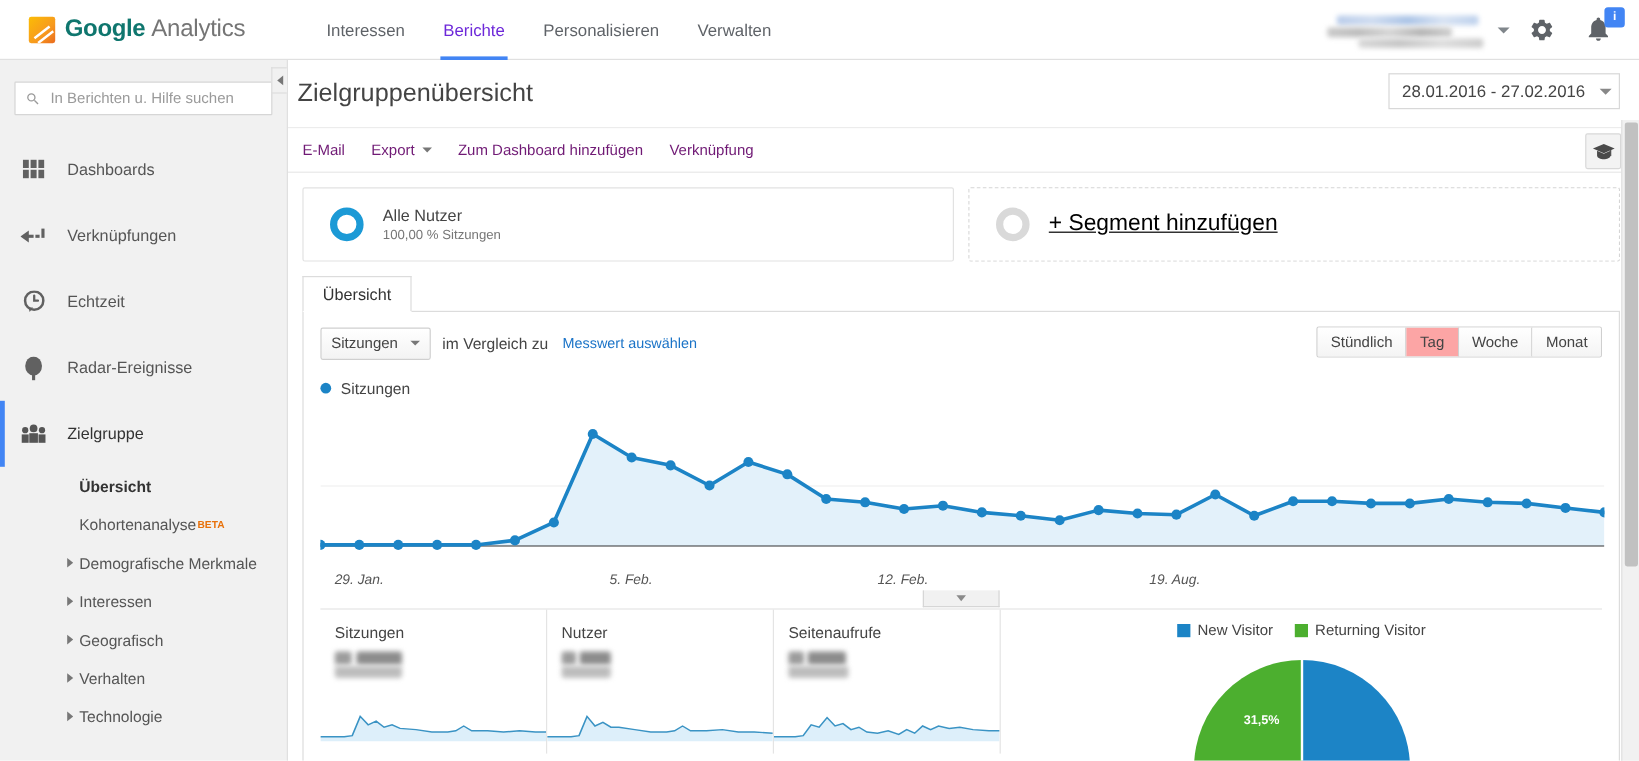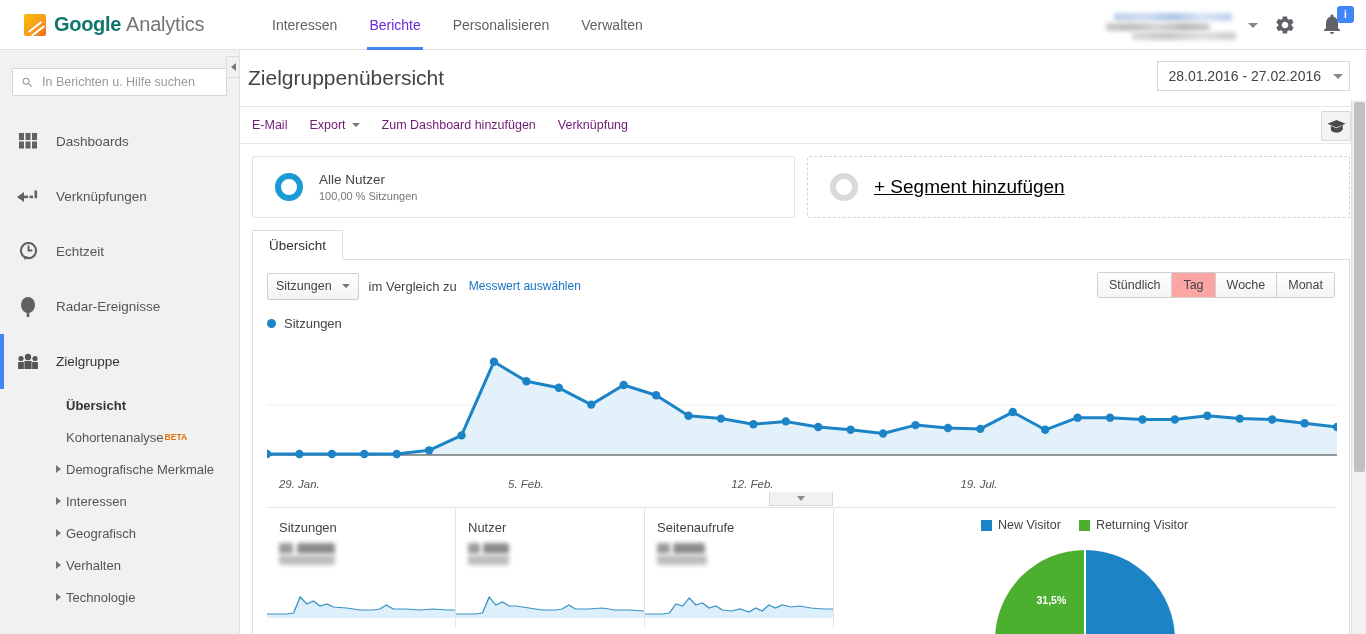--- a/index.html
+++ b/index.html
@@ -492,21 +492,21 @@
               <circle cx="940.3030303030303" cy="72.8" r="4.2" fill="#1c84c6"></circle>
               <circle cx="972.7272727272726" cy="75.6" r="4.2" fill="#1c84c6"></circle>
               <circle cx="1005.1515151515151" cy="76.53333333333333" r="4.2" fill="#1c84c6"></circle>
               <circle cx="1037.5757575757575" cy="80.26666666666667" r="4.2" fill="#1c84c6"></circle>
               <circle cx="1070" cy="84" r="4.2" fill="#1c84c6"></circle>
             </svg>
           <div class="x-labels" id="xlabels">
               <span class="x-label" style="left: 3.0303%;">29. Jan.</span>
               <span class="x-label" style="left: 24.2424%;">5. Feb.</span>
               <span class="x-label" style="left: 45.4545%;">12. Feb.</span>
-              <span class="x-label" style="left: 66.6667%;">19. Jul.</span>
+              <span class="x-label" style="left: 66.6667%;">19. Aug.</span>
             </div>
         </div>
 
         <div class="scroll-handle">
           <div class="dn"></div>
         </div>
 
         <div class="metrics-row">
 
           <div class="metric-col">

